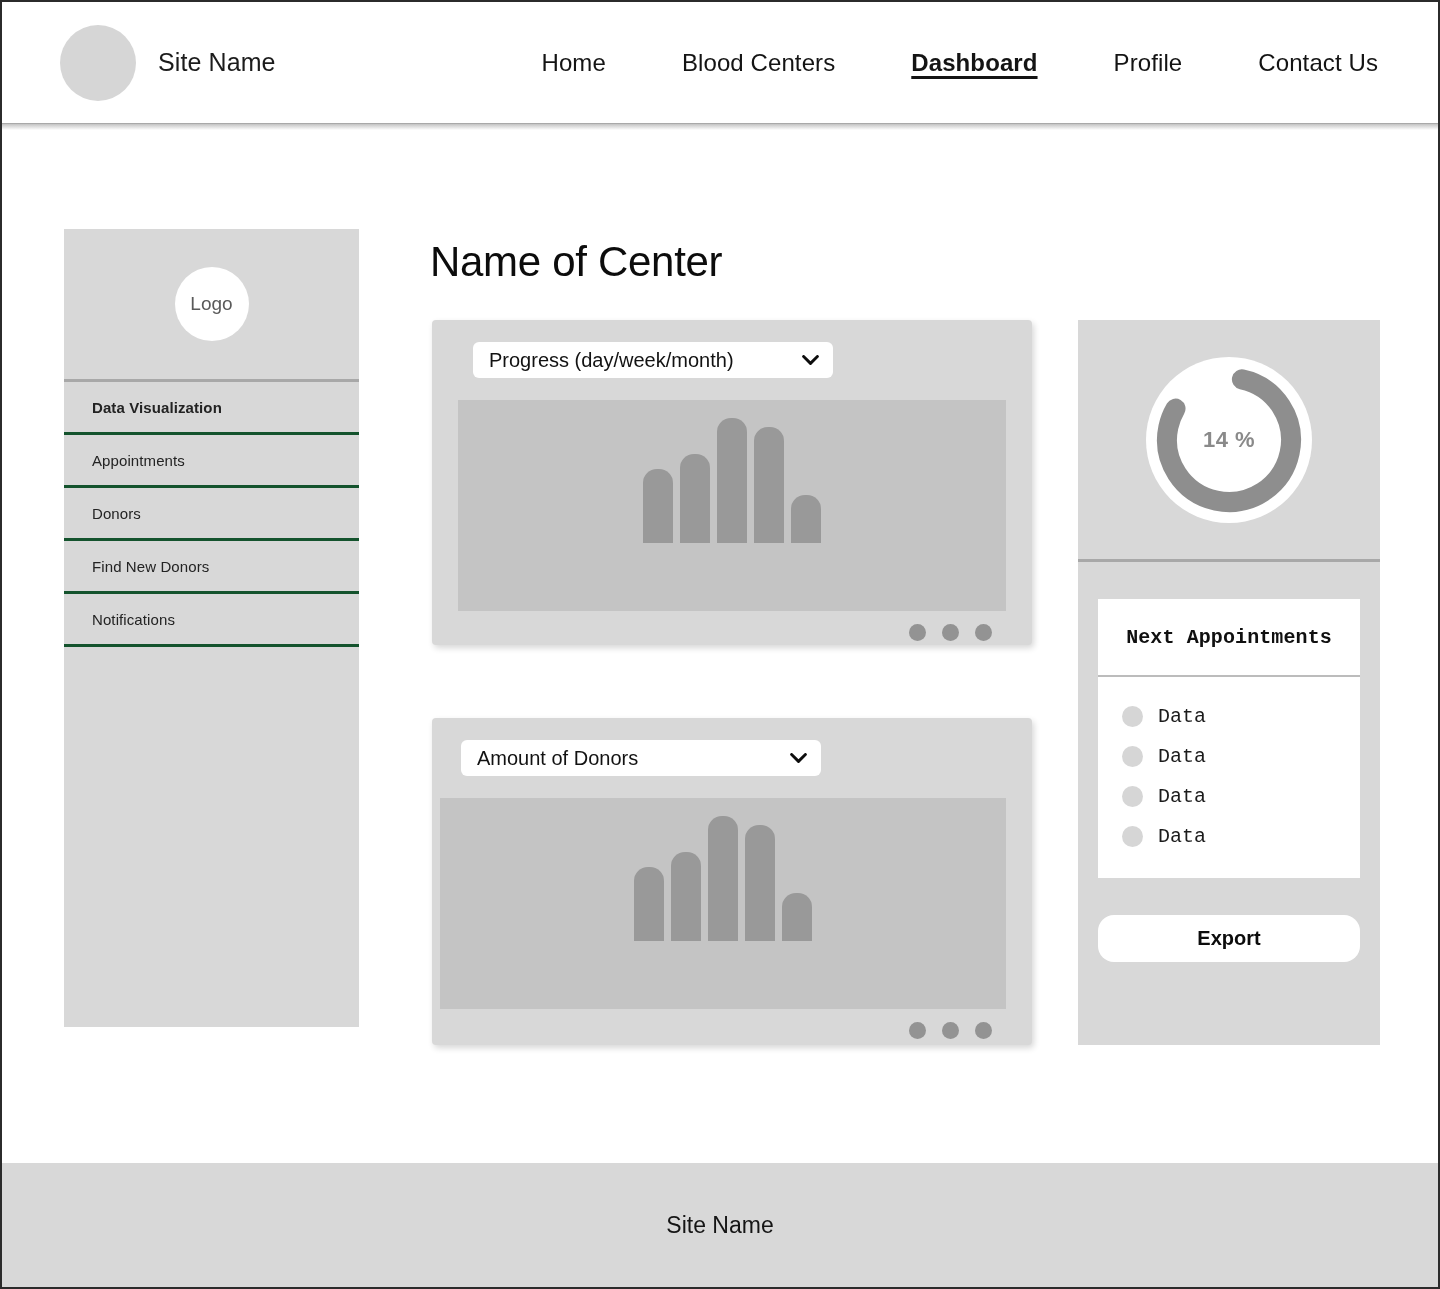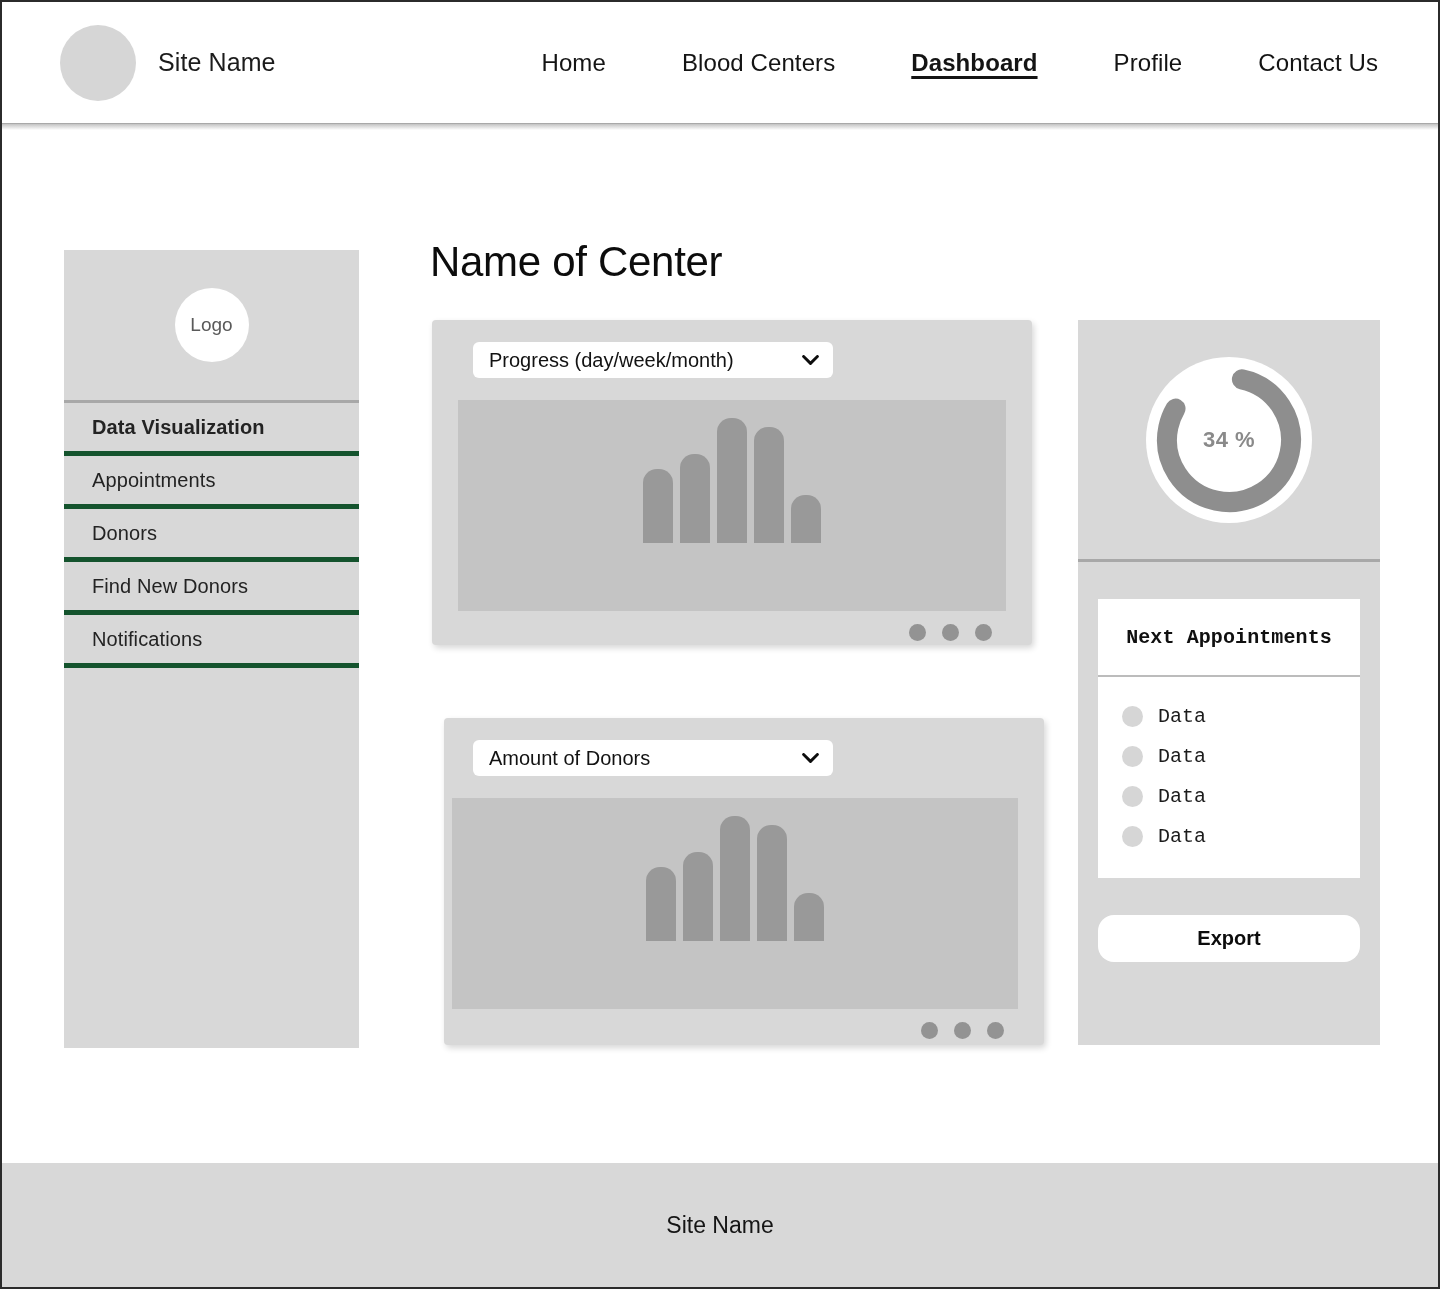--- a/index.html
+++ b/index.html
@@ -86,21 +86,21 @@
     position: absolute;
     left: 0; top: 128px;
     width: 1436px;
     height: 1033px;
     background: #ffffff;
   }
 
   
   .sidebar {
     position: absolute;
-    left: 62px; top: 120px;
+    left: 62px; top: 99px;
     width: 295px;
     height: 798px;
     background: #d8d8d8;
   }
   .sidebar-logo-area {
     height: 150px;
     display: flex;
     align-items: center;
     justify-content: center;
   }
@@ -118,23 +118,23 @@
   .sidebar-top-rule {
     height: 3px;
     background: #a8a8a8;
   }
   .sidebar-menu { display: block; }
   .sidebar-item {
     height: 53px;
     display: flex;
     align-items: center;
     padding-left: 28px;
-    font-size: 20px;
+    font-size: 15px;
     color: #232323;
-    border-bottom: 5px solid #14532d;
+    border-bottom: 3px solid #14532d;
     cursor: pointer;
     letter-spacing: 0.1px;
   }
   .sidebar-item.active { font-weight: bold; }
 
   
   .page-title {
     position: absolute;
     left: 428px; top: 108px;
     font-size: 42px;
@@ -145,21 +145,21 @@
 
   .chart-card {
     position: absolute;
     width: 600px;
     background: #d8d8d8;
     border-radius: 4px;
     box-shadow: 2px 3px 6px rgba(0,0,0,0.16);
     padding: 22px 26px 10px 26px;
   }
   #chart-card-0 { left: 430px; top: 190px; height: 325px; }
-  #chart-card-1 { left: 442px; top: 588px; height: 327px; padding-left: 8px; }
+  #chart-card-1 { left: 430px; top: 588px; height: 327px; padding-left: 8px; }
 
   .select {
     width: 360px;
     height: 36px;
     background: #ffffff;
     border-radius: 6px;
     display: flex;
     align-items: center;
     justify-content: space-between;
     padding: 0 14px 0 16px;
@@ -381,21 +381,21 @@
         </div>
     </div>
 
     <div class="right-panel">
       <div class="gauge-area">
         <div class="gauge">
           <svg width="166" height="166" viewBox="0 0 166 166">
             <circle cx="83" cy="83" r="83" fill="#ffffff"></circle>
             <circle id="gauge-arc" cx="83" cy="83" r="62" fill="none" stroke="#8e8e8e" stroke-width="20" stroke-linecap="round" transform="rotate(-78 83 83)" stroke-dasharray="311.6459912361075 389.55748904513433"></circle>
           </svg>
-          <div class="gauge-label">34 %</div>
+          <div class="gauge-label">14 %</div>
         </div>
       </div>
       <div class="panel-rule"></div>
 
       <div class="appts-card">
         <div class="appts-title">Next Appointments</div>
         <div class="appts-list" id="appts-list">
             <div class="appt-row">
               <span class="appt-bullet"></span>
               <span>Data</span>

